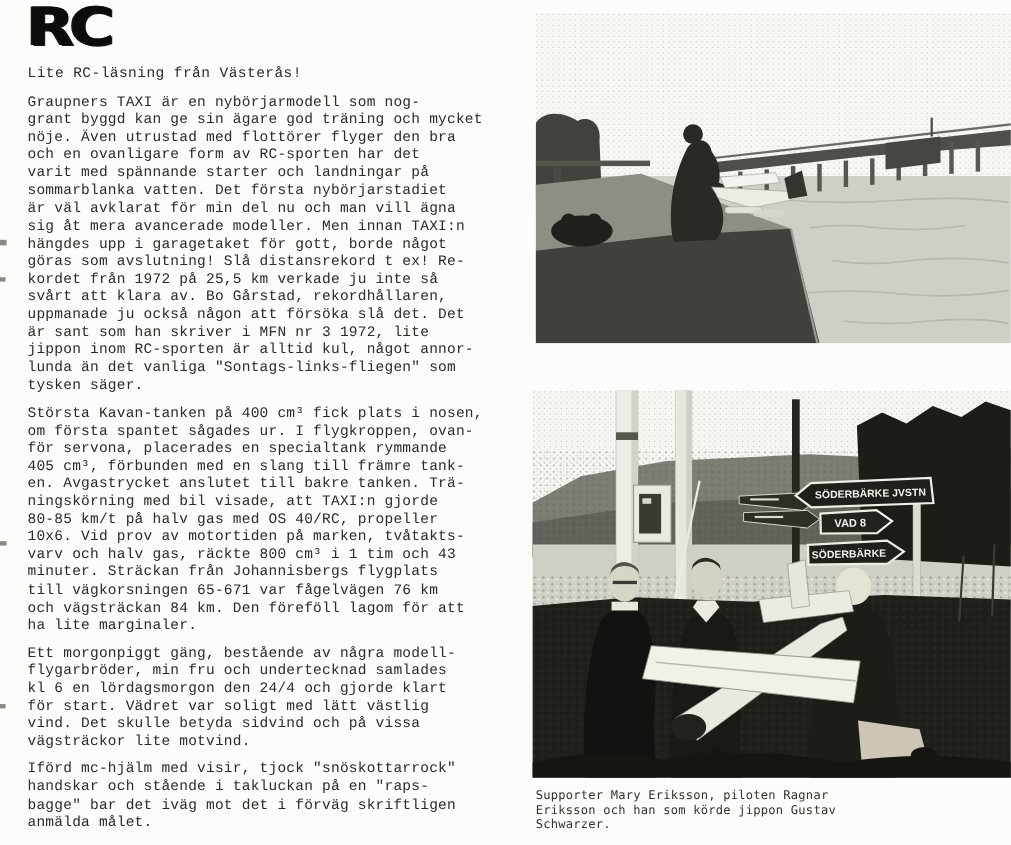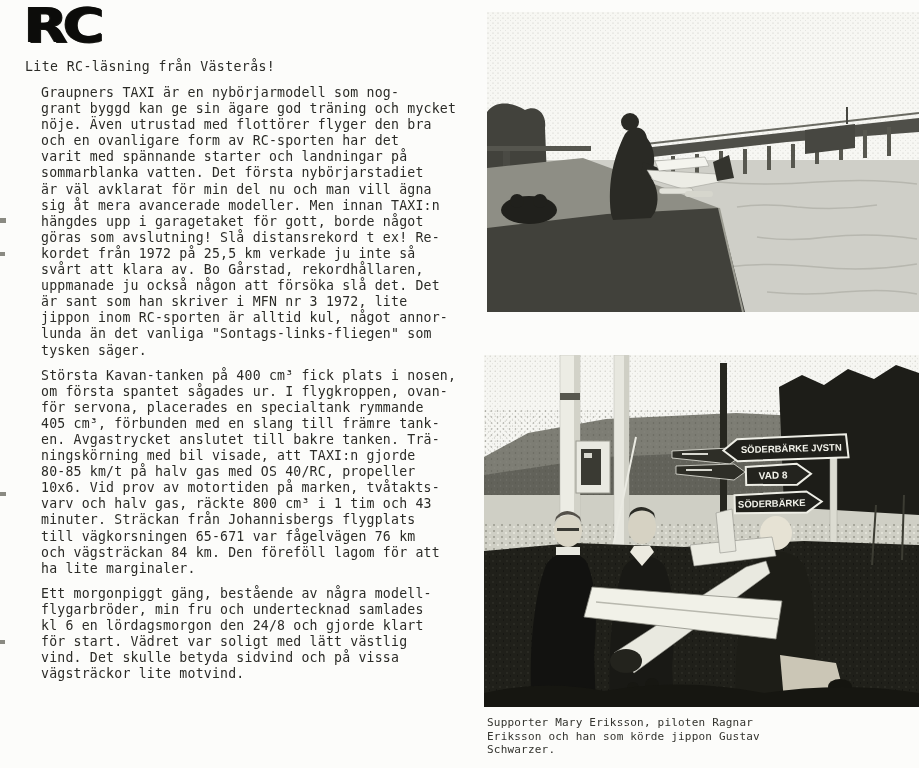--- a/index.html
+++ b/index.html
@@ -15,28 +15,28 @@
 
   .logo{
     position:absolute;left:24px;top:2px;
     font-family:"DejaVu Sans", sans-serif;
     font-weight:900;font-size:48px;line-height:46px;
     letter-spacing:-4px;color:#0c0c0a;
     transform:scale(1.18,1.0);transform-origin:left top;
     text-shadow:1px 1px 0 #1a1a16, -1px 0 0 #1a1a16;
   }
 
-  .text-col{position:absolute;left:25px;top:58px;width:448px;}
+  .text-col{position:absolute;left:25px;top:58px;width:448px;font-family:Liberation Mono, monospace;}
   .heading{
     font-size:13.2px;line-height:17px;letter-spacing:.4px;
     margin:0 0 10px 0;white-space:pre-line;
   }
   .para{
     font-size:13.2px;line-height:16.1px;letter-spacing:.2px;
-    margin:0 0 9px 16px;white-space:pre-line;
+    margin:0 0 9px 0;white-space:pre-line;
   }
 
   .photo1{position:absolute;left:487px;top:12px;width:432px;height:300px;}
   .photo2{position:absolute;left:484px;top:355px;width:435px;height:352px;}
   .photo1 svg,.photo2 svg{display:block;width:100%;height:100%;}
 
   .caption{
     position:absolute;font-size:11px;line-height:13.5px;
     letter-spacing:.2px;color:#33332e;white-space:pre-line;
   }
@@ -84,24 +84,28 @@
 ningskörning med bil visade, att TAXI:n gjorde
 80-85 km/t på halv gas med OS 40/RC, propeller
 10x6. Vid prov av motortiden på marken, tvåtakts-
 varv och halv gas, räckte 800 cm³ i 1 tim och 43
 minuter. Sträckan från Johannisbergs flygplats
 till vägkorsningen 65-671 var fågelvägen 76 km
 och vägsträckan 84 km. Den föreföll lagom för att
 ha lite marginaler.</p>
     <p class="para">Ett morgonpiggt gäng, bestående av några modell-
 flygarbröder, min fru och undertecknad samlades
-kl 6 en lördagsmorgon den 24/8 och gjorde klart
+kl 6 en lördagsmorgon den 24/4 och gjorde klart
 för start. Vädret var soligt med lätt västlig
 vind. Det skulle betyda sidvind och på vissa
 vägsträckor lite motvind.</p>
+    <p class="para">Iförd mc-hjälm med visir, tjock "snöskottarrock"
+handskar och stående i takluckan på en "raps-
+bagge" bar det iväg mot det i förväg skriftligen
+anmälda målet.</p>
   </div>
 
   <div class="photo1">
     <svg viewBox="0 0 432 300">
       <defs>
         <pattern id="p1dots" width="5" height="5" patternUnits="userSpaceOnUse">
           <circle cx="1" cy="1" r="0.6" fill="#b0b0a8" opacity="0.7"></circle>
           <circle cx="3.5" cy="3.5" r="0.45" fill="#bcbcb4" opacity="0.6"></circle>
         </pattern>
       </defs>

